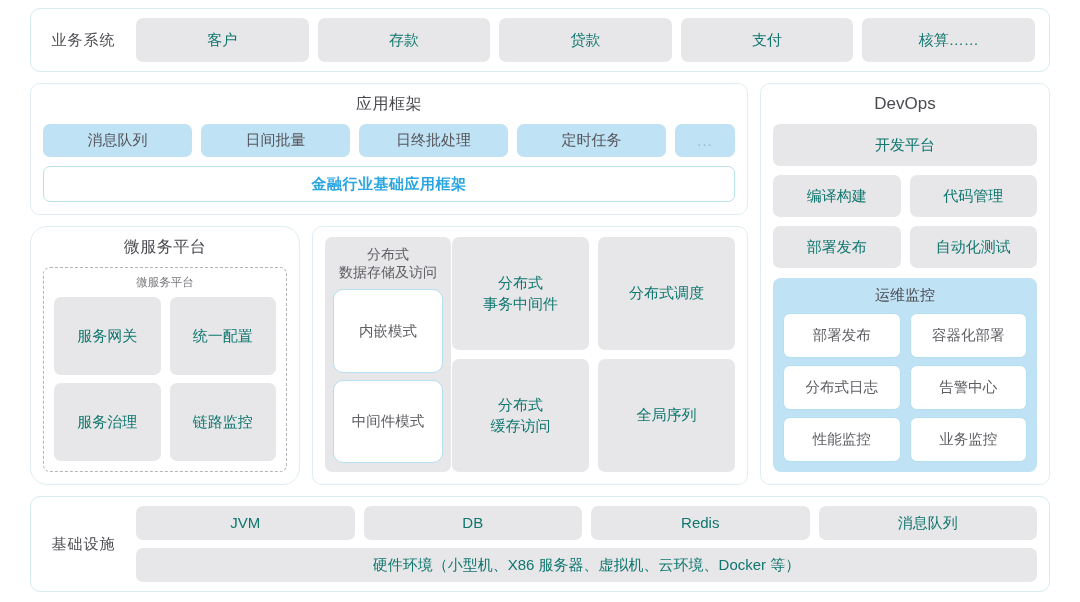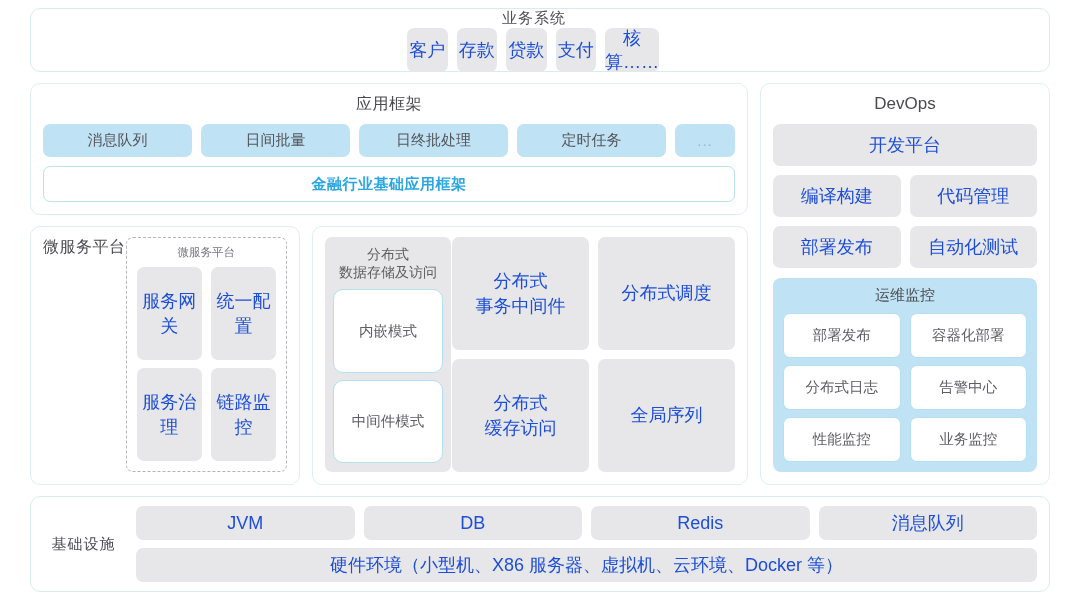--- a/index.html
+++ b/index.html
@@ -42,27 +42,27 @@
   }
 
   
   .chip {
     background: #e7e7e9;
     border-radius: 7px;
     display: flex;
     align-items: center;
     justify-content: center;
     text-align: center;
-    font-size: 18px;
-    color: #1d4ed8;
+    font-size: 15px;
+    color: #0f766e;
     line-height: 1.35;
   }
 
   
-  .biz-band { height: 64px; padding: 0 12px 0 0; flex-direction: column; }
+  .biz-band { height: 64px; padding: 0 12px 0 0; }
   .biz-row {
     flex: 1;
     display: flex;
     gap: 9px;
     padding-right: 2px;
   }
   .biz-row .chip { flex: 1; height: 44px; }
 
   
   .middle {
@@ -124,21 +124,21 @@
     letter-spacing: .5px;
   }
 
   
   .platform-row {
     display: flex;
     gap: 12px;
     flex: 1;
     min-height: 0;
   }
-  .ms-panel { flex: 0 0 270px; display: flex; flex-direction: row; }
+  .ms-panel { flex: 0 0 270px; display: flex; flex-direction: column; border-radius: 17px; }
   .dist-panel { flex: 1 1 auto; display: flex; flex-direction: column; min-width: 0; }
 
   .dashed-box {
     border: 1.5px dashed #b4b4b8;
     border-radius: 7px;
     padding: 7px 10px 10px 10px;
     flex: 1;
     display: flex;
     flex-direction: column;
   }

